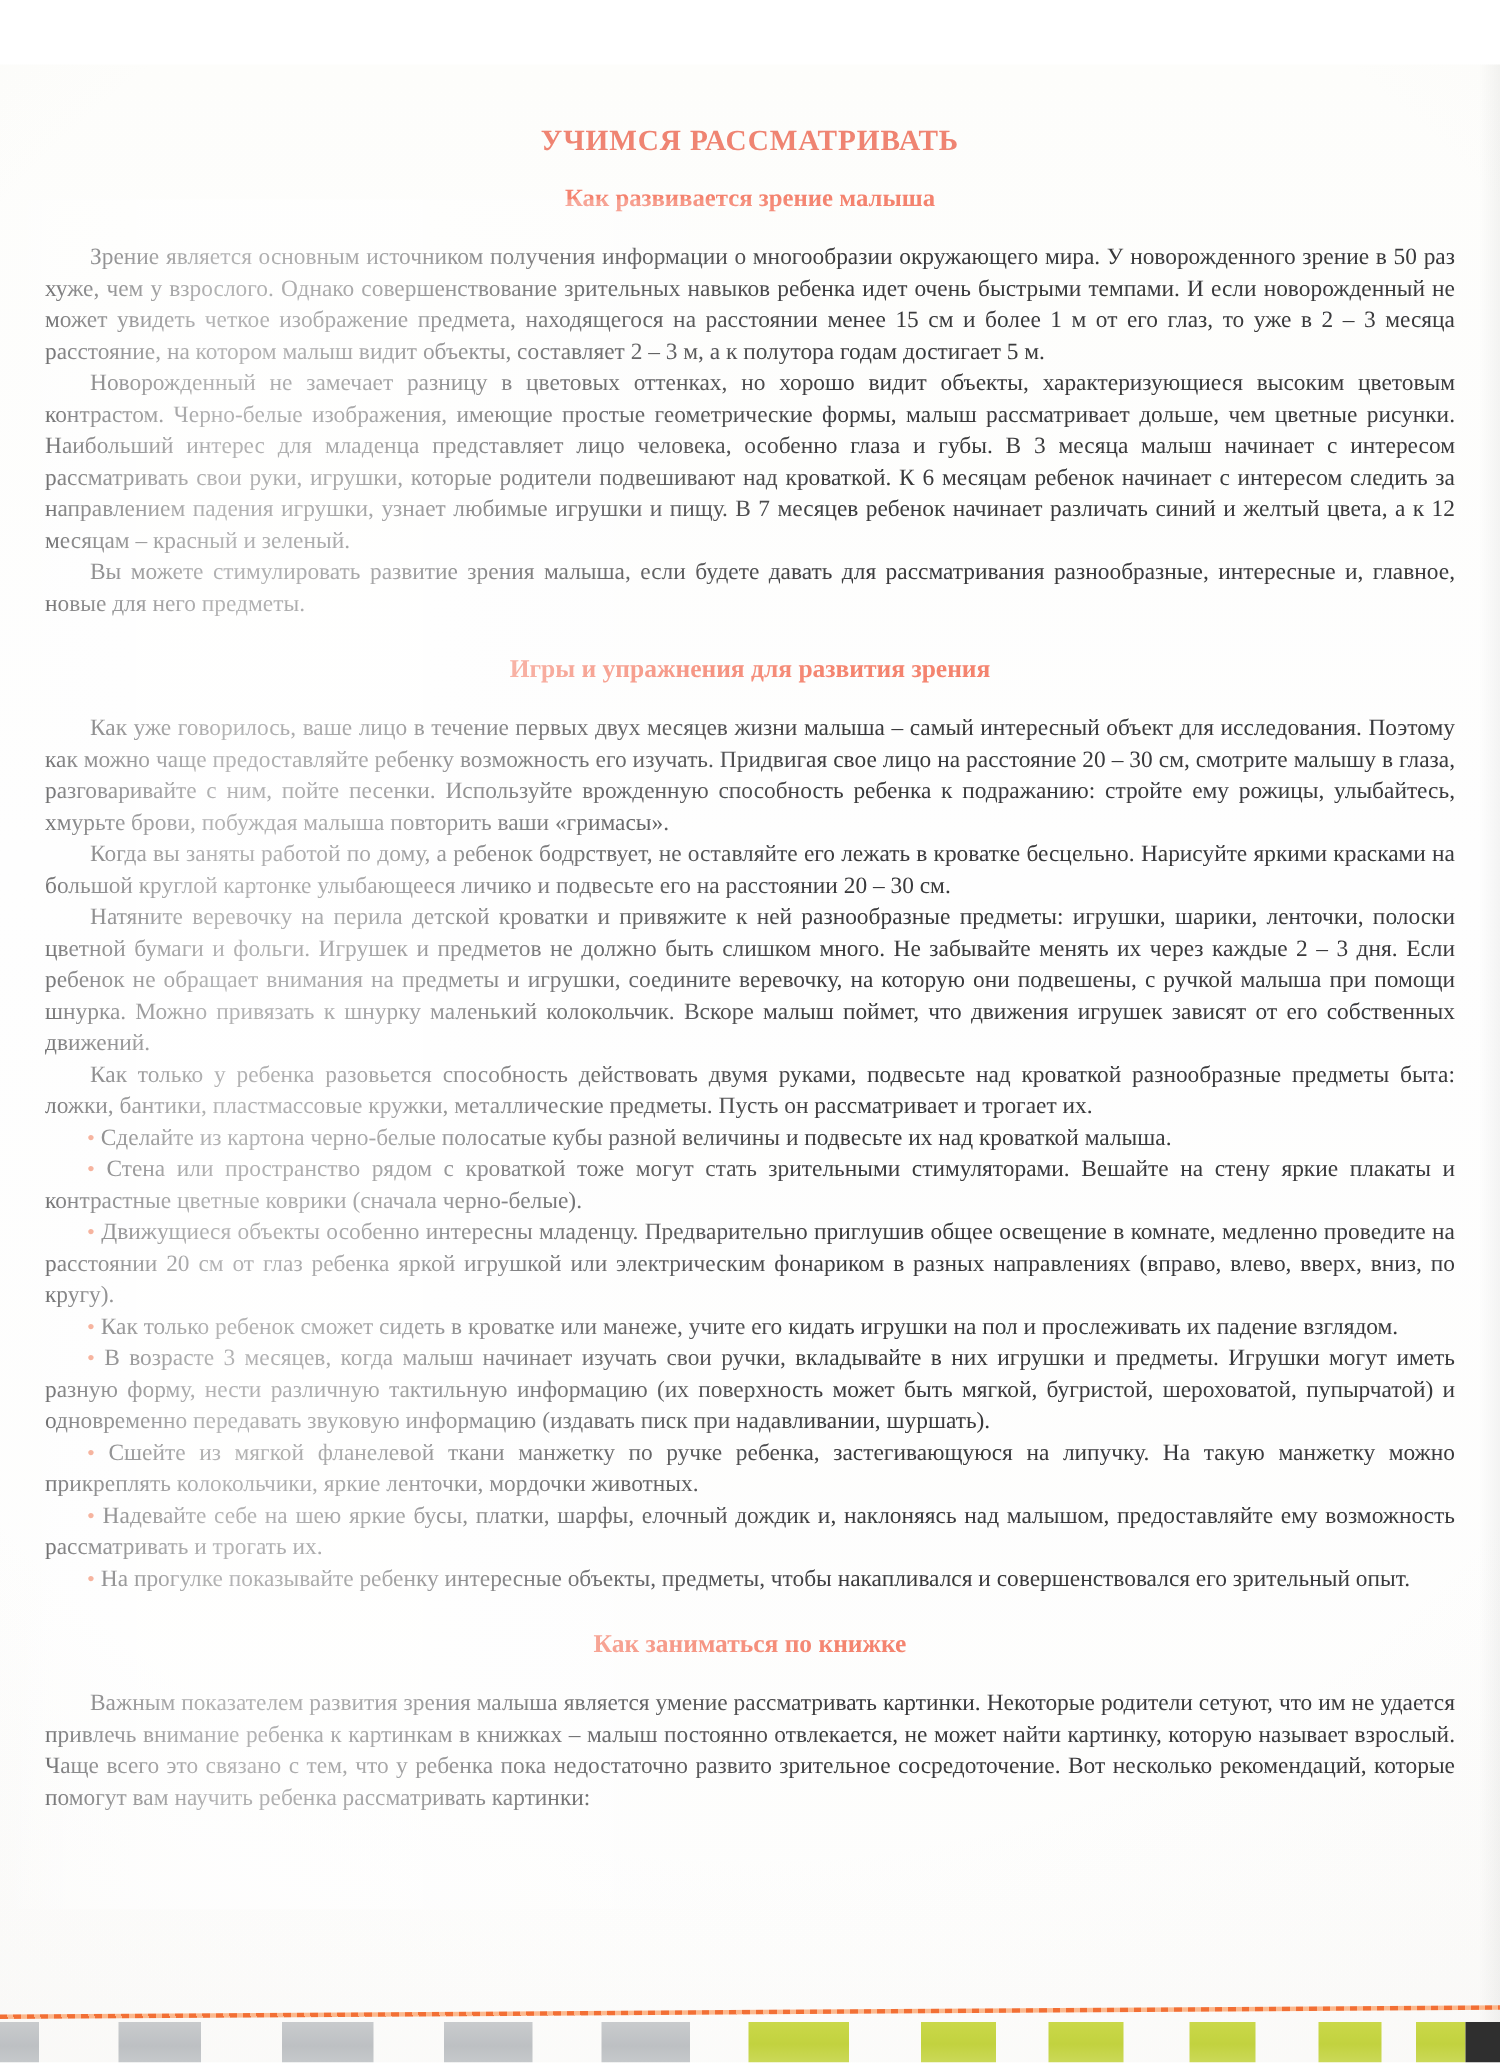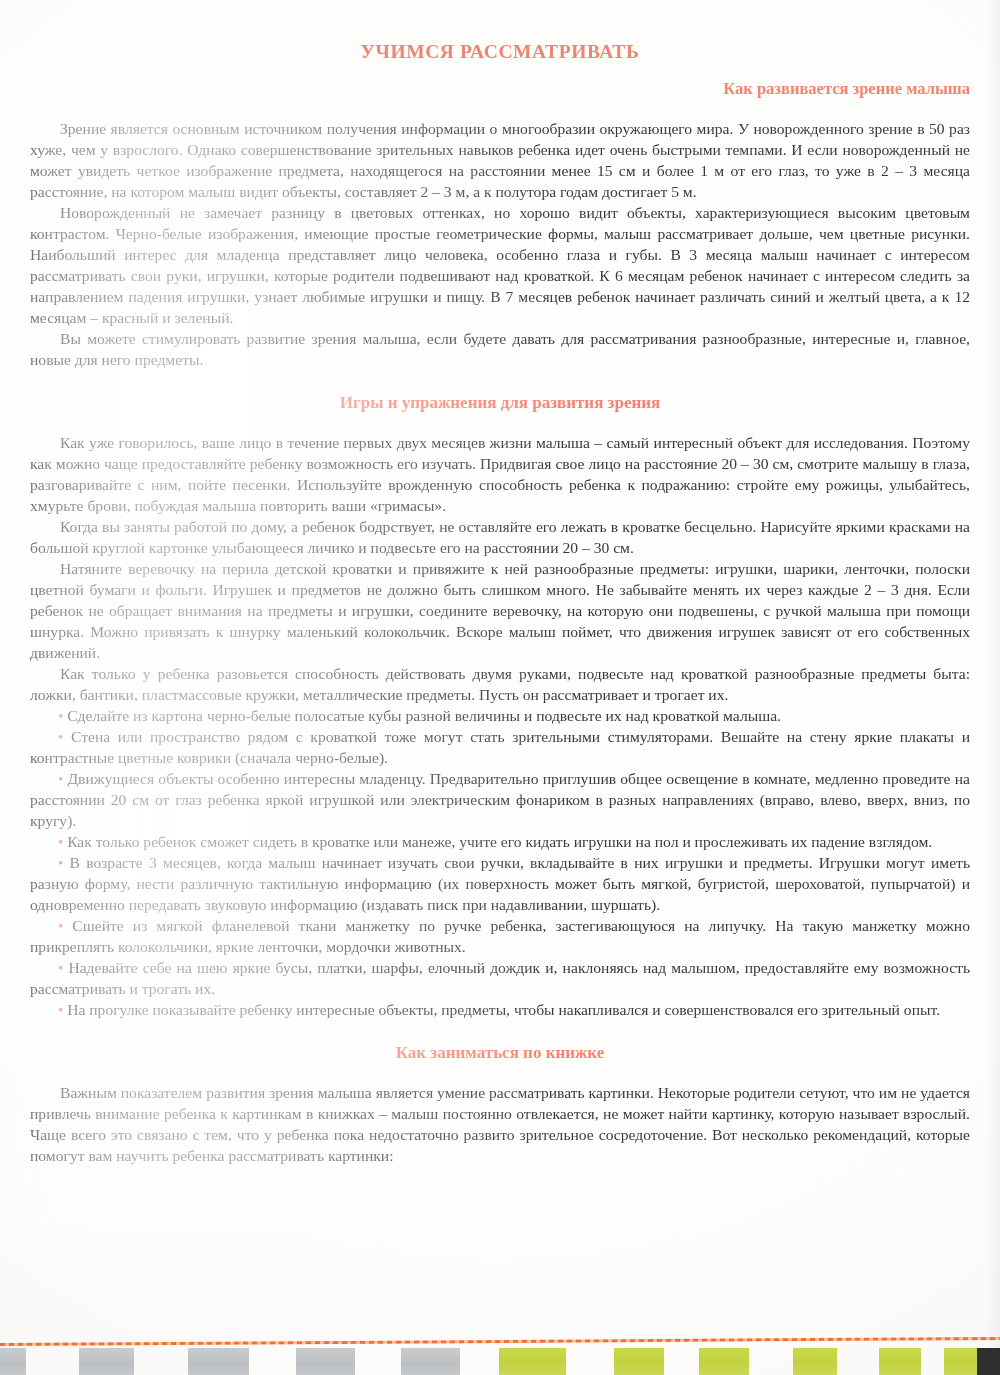--- a/index.html
+++ b/index.html
@@ -14,20 +14,21 @@
     overflow: hidden;
     position: relative;
   }
 
   
   #page {
     position: absolute;
     inset: 0;
     background:
       linear-gradient(180deg, #fdfdfb 0%, #fefefe 40%, #fdfdfc 100%);
+    margin-top: 43px;
   }
 
   
   #paper-tint {
     position: absolute;
     inset: 0;
     background:
       radial-gradient(120% 90% at 50% 40%, rgba(255,255,255,0) 55%, rgba(208,200,190,0.16) 100%);
     pointer-events: none;
   }
@@ -70,21 +71,21 @@
     font-size: 17px;
     font-weight: bold;
     text-align: center;
     color: #f4846f;
     margin: 22px 0 0 0;
     line-height: 1.2;
   }
   h2.sub-heading {
     font-size: 16.5px;
     font-weight: bold;
-    text-align: right;
+    text-align: center;
     color: #f4836f;
     margin: 16px 0 0 0;
   }
 
   p.para {
     font-size: 15.6px;
     line-height: 1.345;
     color: #3a3a3c;
     text-align: justify;
     text-indent: 30px;

